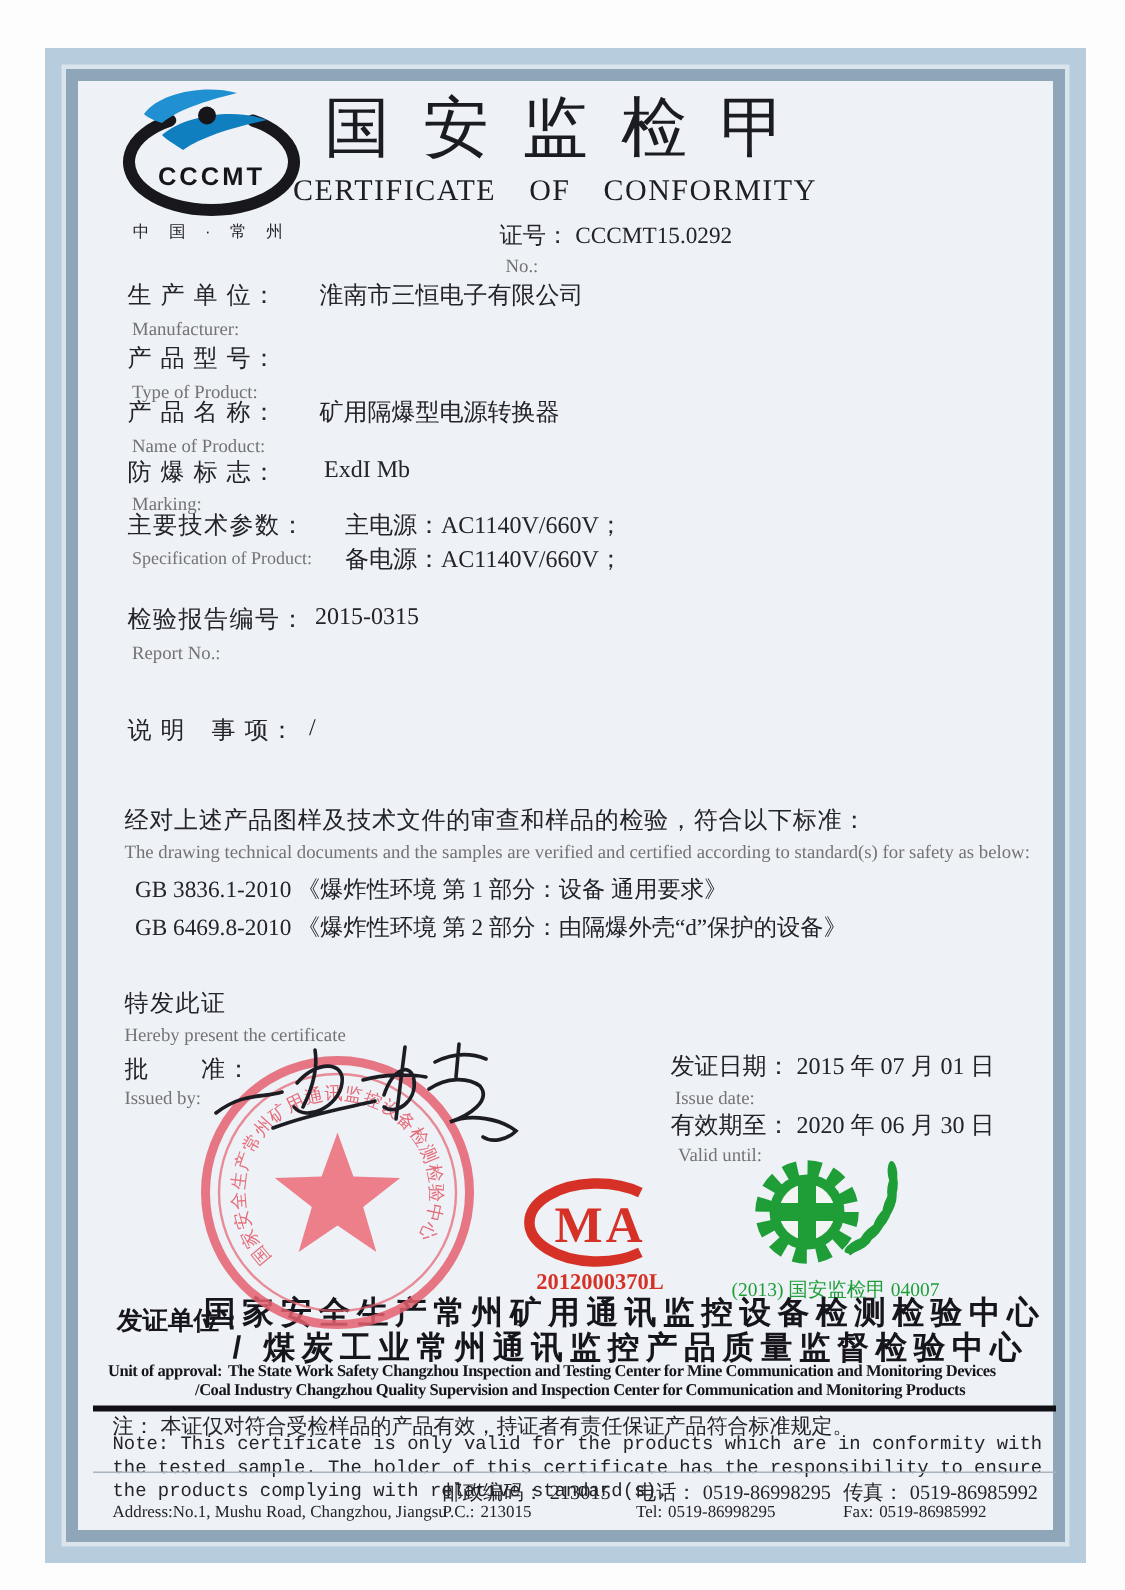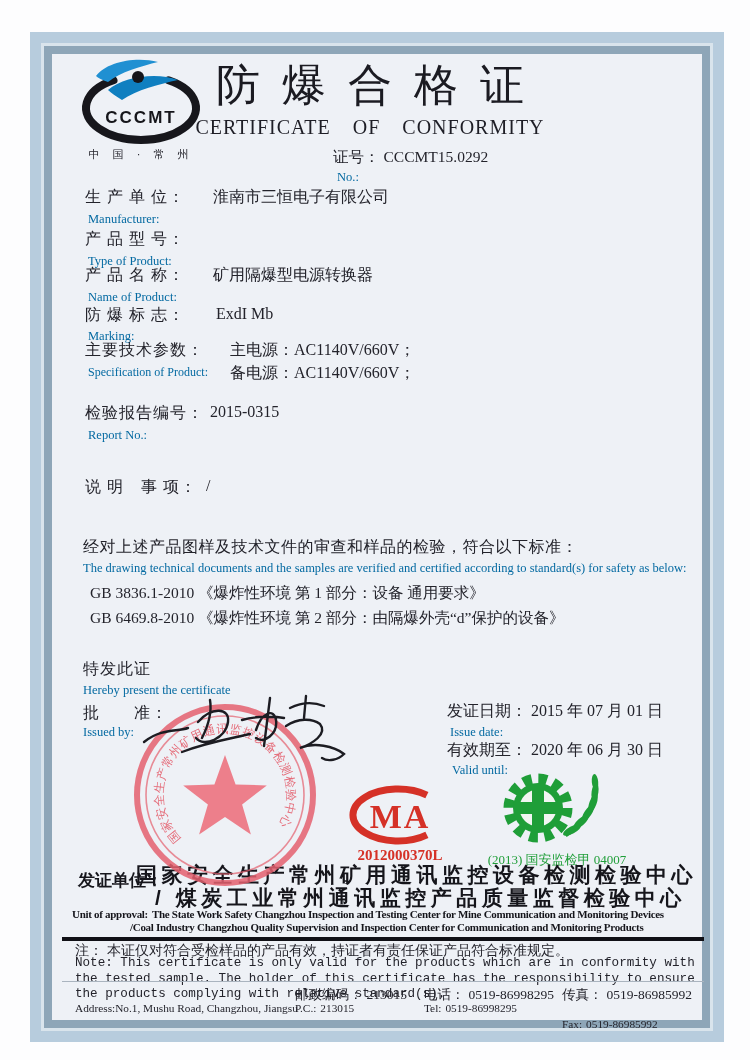--- a/index.html
+++ b/index.html
@@ -10,21 +10,21 @@
   .gap{position:absolute;left:41px;top:43px;width:672px;height:988px;background:#d9e4ec;}
   .frame{position:absolute;left:44px;top:46px;width:666px;height:982px;background:#8ea6b8;}
   .content{position:absolute;left:52px;top:54px;width:650px;height:966px;background:#eef1f6;}
   .t{position:absolute;white-space:nowrap;color:#23232b;}
   .serif{font-family:"Liberation Serif",serif;}
   .title{font-size:44px;letter-spacing:22px;text-indent:22px;text-align:center;color:#1b1b22;
          font-family:"Liberation Serif",serif;font-weight:500;}
   .title-en{font-size:20px;word-spacing:16px;letter-spacing:1px;text-align:center;
             font-family:"Liberation Serif",serif;color:#1e1e26;}
   .cn{font-size:16px;letter-spacing:1px;font-family:"Liberation Serif",serif;}
-  .en{font-size:12.5px;font-family:"Liberation Serif",serif;color:#0369a1;}
+  .en{font-size:12.5px;font-family:"Liberation Serif",serif;color:#737373;}
   .val{font-size:16px;font-family:"Liberation Serif",serif;}
   .gb{font-size:15.5px;font-family:"Liberation Serif",serif;}
   .bigunit{font-size:21px;font-weight:bold;letter-spacing:4.5px;color:#15151b;}
   .unitlabel{font-size:17px;font-weight:bold;color:#15151b;}
   .uniten{font-size:11px;font-weight:bold;letter-spacing:-0.3px;font-family:"Liberation Serif",serif;color:#15151b;}
   .rule{position:absolute;left:62px;width:642px;height:3.5px;background:#101016;}
   .thinrule{position:absolute;left:62px;width:642px;height:1px;background:#aab4bf;}
   .note-cn{font-size:14px;font-family:"Liberation Serif",serif;}
   .note-en{font-size:12.6px;line-height:15.5px;white-space:normal;font-family:Liberation Mono, monospace;}
   .foot-cn{font-size:13.5px;font-family:"Liberation Serif",serif;}
@@ -45,21 +45,21 @@
 
   <svg style="left:66px;top:56px" width="150" height="92" viewBox="0 0 150 92">
     <path d="M102.5,24.3 A55,32 0 1 1 47.5,24.3" fill="none" stroke="#17171c" stroke-width="8" stroke-linecap="round"></path>
     <path d="M30,20 C40,6 70,0 92,6 C76,10 54,16 42,26 C36,24 32,22 30,20 Z" fill="#2090d2"></path>
     <path d="M42,34 C58,20 92,16 112,24 C94,28 70,34 56,44 C50,40 45,37 42,34 Z" fill="#0f7fc0"></path>
     <circle cx="72" cy="21" r="6" fill="#15151a"></circle>
     <text x="75" y="67" text-anchor="middle" font-size="17" font-weight="bold" letter-spacing="2" fill="#15151a" font-family="Liberation Sans, sans-serif">CCCMT</text>
   </svg>
   <div class="t" style="left:66px;top:147px;width:150px;text-align:center;font-size:11px;letter-spacing:5px;">中 国 · 常 州</div>
 
-  <div class="t title" style="left:155px;top:56px;width:430px;">防爆合格证</div>
+  <div class="t title" style="left:155px;top:56px;width:430px;">国安监检甲</div>
   <div class="t title-en" style="left:155px;top:116px;width:430px;">CERTIFICATE OF CONFORMITY</div>
   <div class="t" style="left:333px;top:147px;font-size:15.5px;">
     <span class="serif lbl">证号：</span><span class="serif">CCCMT15.0292</span>
   </div>
   <div class="t en" style="left:337px;top:170px;">No.:</div>
 
   <div class="t cn" style="left:85px;top:187px;">生 产 单 位：</div>
   <div class="t val" style="left:213px;top:187px;">淮南市三恒电子有限公司</div>
   <div class="t en" style="left:88px;top:212px;">Manufacturer:</div>
 
@@ -176,16 +176,16 @@
 
   <div class="t foot-en" style="left:75px;top:1002px;">
     <span>Address:</span><span>No.1, Mushu Road, Changzhou, Jiangsu</span>
   </div>
   <div class="t foot-en" style="left:295px;top:1002px;">
     <span class="lbl">P.C.:</span><span>213015</span>
   </div>
   <div class="t foot-en" style="left:424px;top:1002px;">
     <span class="lbl">Tel:</span><span>0519-86998295</span>
   </div>
-  <div class="t foot-en" style="left:562px;top:1002px;margin-top:16px;">
+  <div class="t foot-en" style="left:562px;top:1002px;">
     <span class="lbl">Fax:</span><span>0519-86985992</span>
   </div>
 </div>
 
 </body></html>

